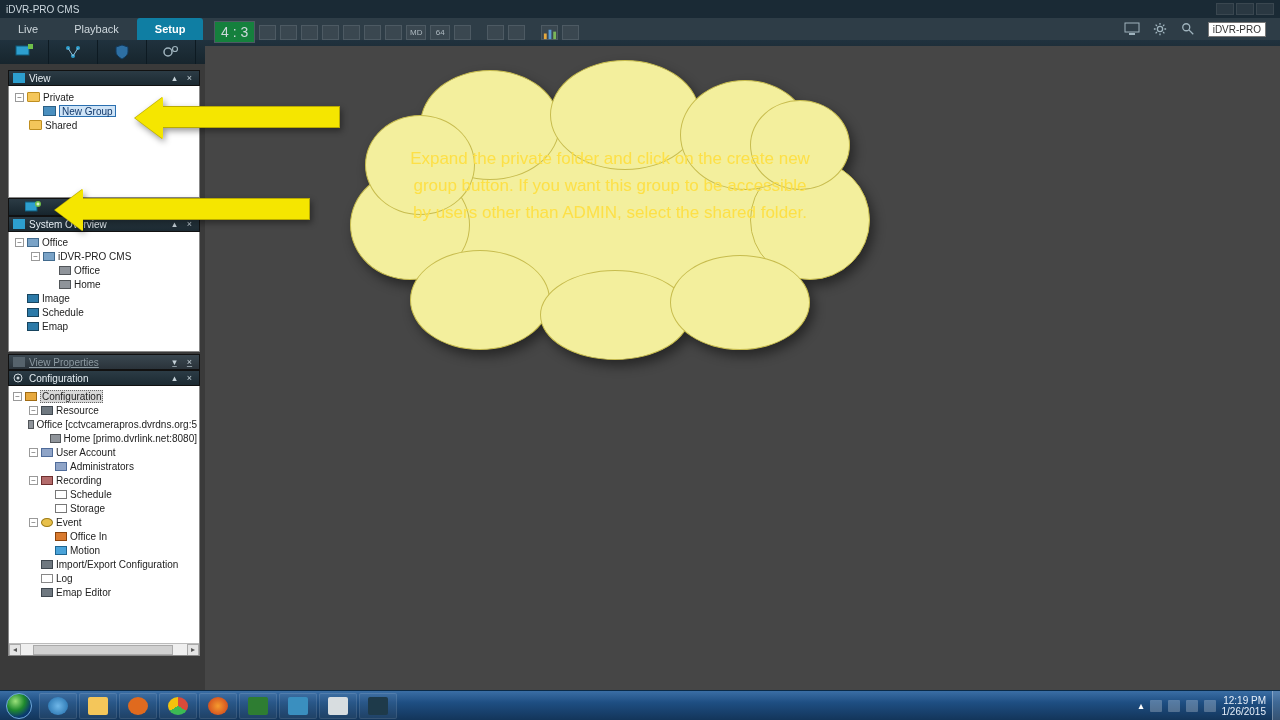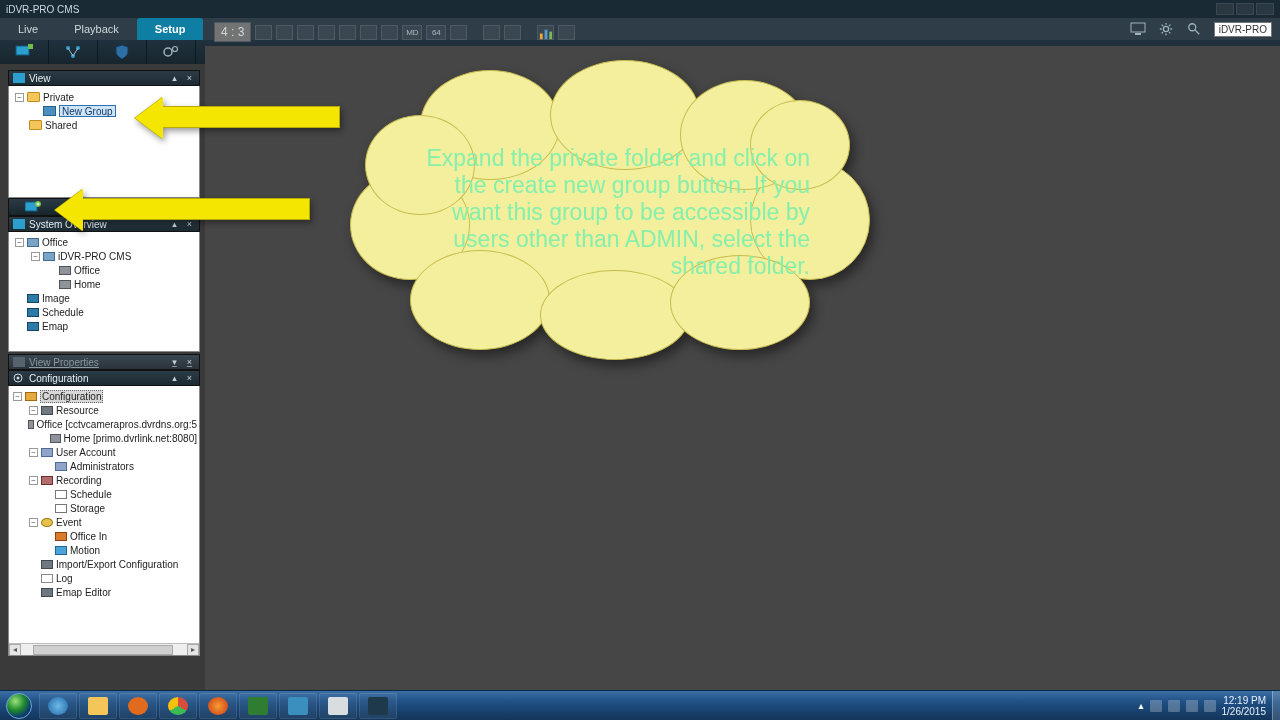--- a/index.html
+++ b/index.html
@@ -7,27 +7,27 @@
 
 
 .titlebar { height: 18px; background: #1a2a35; color: #cdd8df; font-size: 10px; display: flex; align-items: center; padding: 0 6px; justify-content: space-between; }
 .titlebar .winbtns { display: flex; gap: 2px; }
 .titlebar .wbtn { width: 18px; height: 12px; background: #2a3842; border: 1px solid #3a4750; }
 
 
 .tabstrip { height: 22px; background: #2e3d47; display: flex; align-items: stretch; position: relative; }
 .tabstrip .tab { color: #cfd8dd; font-size: 11px; padding: 0 18px; display:flex; align-items:center; cursor:pointer; }
 .tabstrip .tab.active { background: #0f7ea3; color:#fff; font-weight:bold; border-radius:3px 3px 0 0; }
-.tabstrip .right-tools { margin-left:auto; display:flex; align-items:center; gap:12px; padding-right:8px; }
+.tabstrip .right-tools { margin-left:auto; display:flex; align-items:center; gap:12px; padding-right:14px; }
 .tabstrip .rt-icon { width:16px; height:14px; color:#9fb3bd; }
 .tabstrip .badge { background:#fff; color:#333; font-size:10px; padding:1px 4px; border:1px solid #777; }
 
 
 .ratiobar { position:absolute; left:214px; top:0; height:28px; display:flex; align-items:center; gap:4px; }
-.ratiobar .ratio-label { background:#737373; color:#cfd8dd; font-size:12px; padding:2px 6px; border:1px solid #4d5a63; }
+.ratiobar .ratio-label { background:#15803d; color:#cfd8dd; font-size:14px; padding:2px 6px; border:1px solid #4d5a63; }
 .ratiobar .gridbtn { width:17px; height:15px; background:#3a4750; border:1px solid #4d5a63; }
 .ratiobar .txtbtn { width:20px; height:15px; background:#3a4750; border:1px solid #4d5a63; color:#aeb9c0; font-size:8px; display:flex;align-items:center;justify-content:center; }
 .ratiobar .sep { width:8px; }
 
 
 .toolbar2 { height:24px; background:linear-gradient(#20323e,#17252d); display:flex; align-items:center; }
 .toolbar2 .tbtn { width:49px; height:24px; display:flex; align-items:center; justify-content:center; border-right:1px solid #0d1a22; }
 .toolbar2 .tb-ico { width:18px; height:16px; }
 
 
@@ -78,21 +78,21 @@
 .hscroll .thumb { height:10px; width:140px; background:#d0d0d0; border:1px solid #aaa; margin-left:12px; }
 .hscroll .ar { width:12px; height:12px; background:#e4e4e4; border:1px solid #aaa; font-size:8px; text-align:center; line-height:10px; color:#555;}
 
 
 .main-area { position:absolute; left:205px; right:0; top:46px; bottom:30px; background:#464646; }
 
 
 .cloud { position:absolute; left:350px; top:70px; width:520px; height:280px; }
 .cloud-shape { position:relative; width:100%; height:100%; filter: drop-shadow(4px 6px 6px rgba(0,0,0,0.45)); }
 .blob { position:absolute; background:#f3ef9d; border:1px solid #c7bc4e; border-radius:50%; }
-.cloud-text { position:absolute; left:60px; top:75px; width:400px; font-size:23px; line-height:27px; color:#86efac; text-align:right; }
+.cloud-text { position:absolute; left:60px; top:75px; width:400px; font-size:17px; line-height:27px; color:#fde047; text-align:center; }
 
 
 .arrow { position:absolute; height:22px; background:#f5e600; border:1px solid #b9aa00; filter:drop-shadow(2px 3px 3px rgba(0,0,0,0.4)); }
 .arrow::before { content:""; position:absolute; left:-26px; top:-10px; border-style:solid; border-width:21px 28px 21px 0; border-color:transparent #f5e600 transparent transparent; filter:drop-shadow(-1px 0 0 #b9aa00);}
 #arrow1 { left:160px; top:106px; width:180px; }
 #arrow2 { left:80px; top:198px; width:230px; }
 
 
 .taskbar { position:absolute; left:0; right:0; bottom:0; height:30px; background:linear-gradient(#3a6ea5 0%, #1e4e82 40%, #13355a 100%); display:flex; align-items:center; border-top:1px solid #0a2a47; }
 .start { width:38px; height:30px; display:flex; align-items:center; justify-content:center; }

